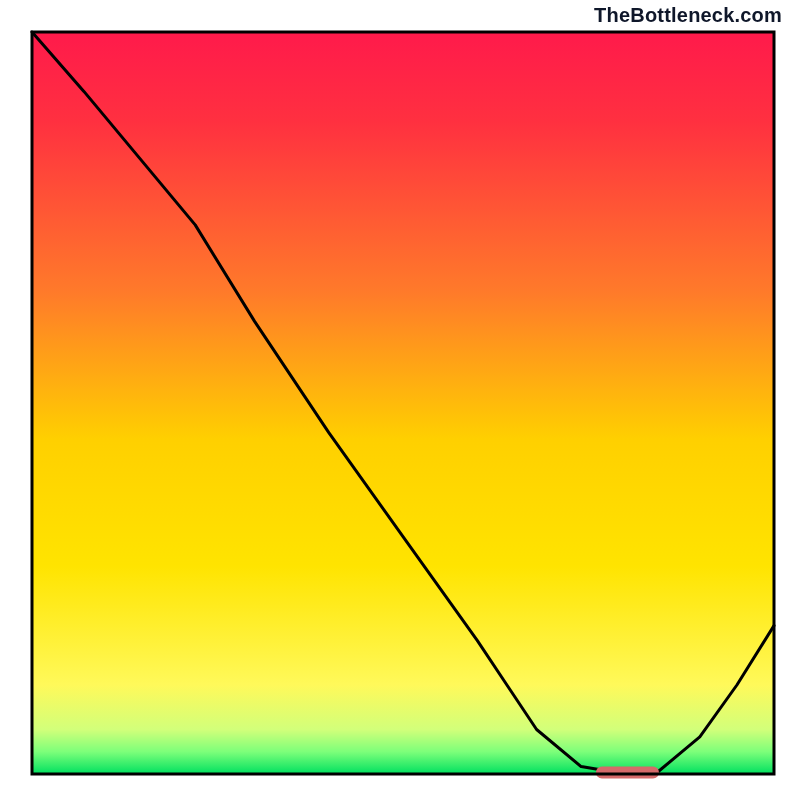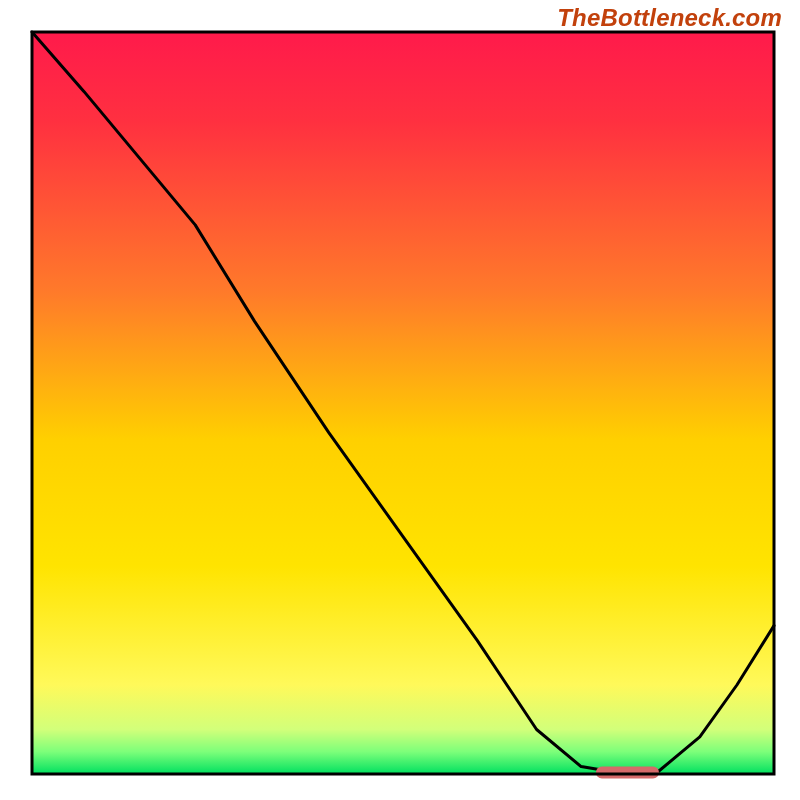--- a/index.html
+++ b/index.html
@@ -12,25 +12,24 @@
   }
   .container {
     position: relative;
     width: 800px;
     height: 800px;
   }
   .watermark {
     position: absolute;
     top: 4px;
     right: 18px;
-    font-size: 24px;
+    font-size: 20px;
     font-weight: 600;
-    color: #c2410c;
+    color: #0f172a;
     letter-spacing: 0.2px;
-    font-style: italic;
   }
   svg.chart {
     position: absolute;
     left: 0;
     top: 0;
     width: 800px;
     height: 800px;
     display: block;
   }
 </style>

